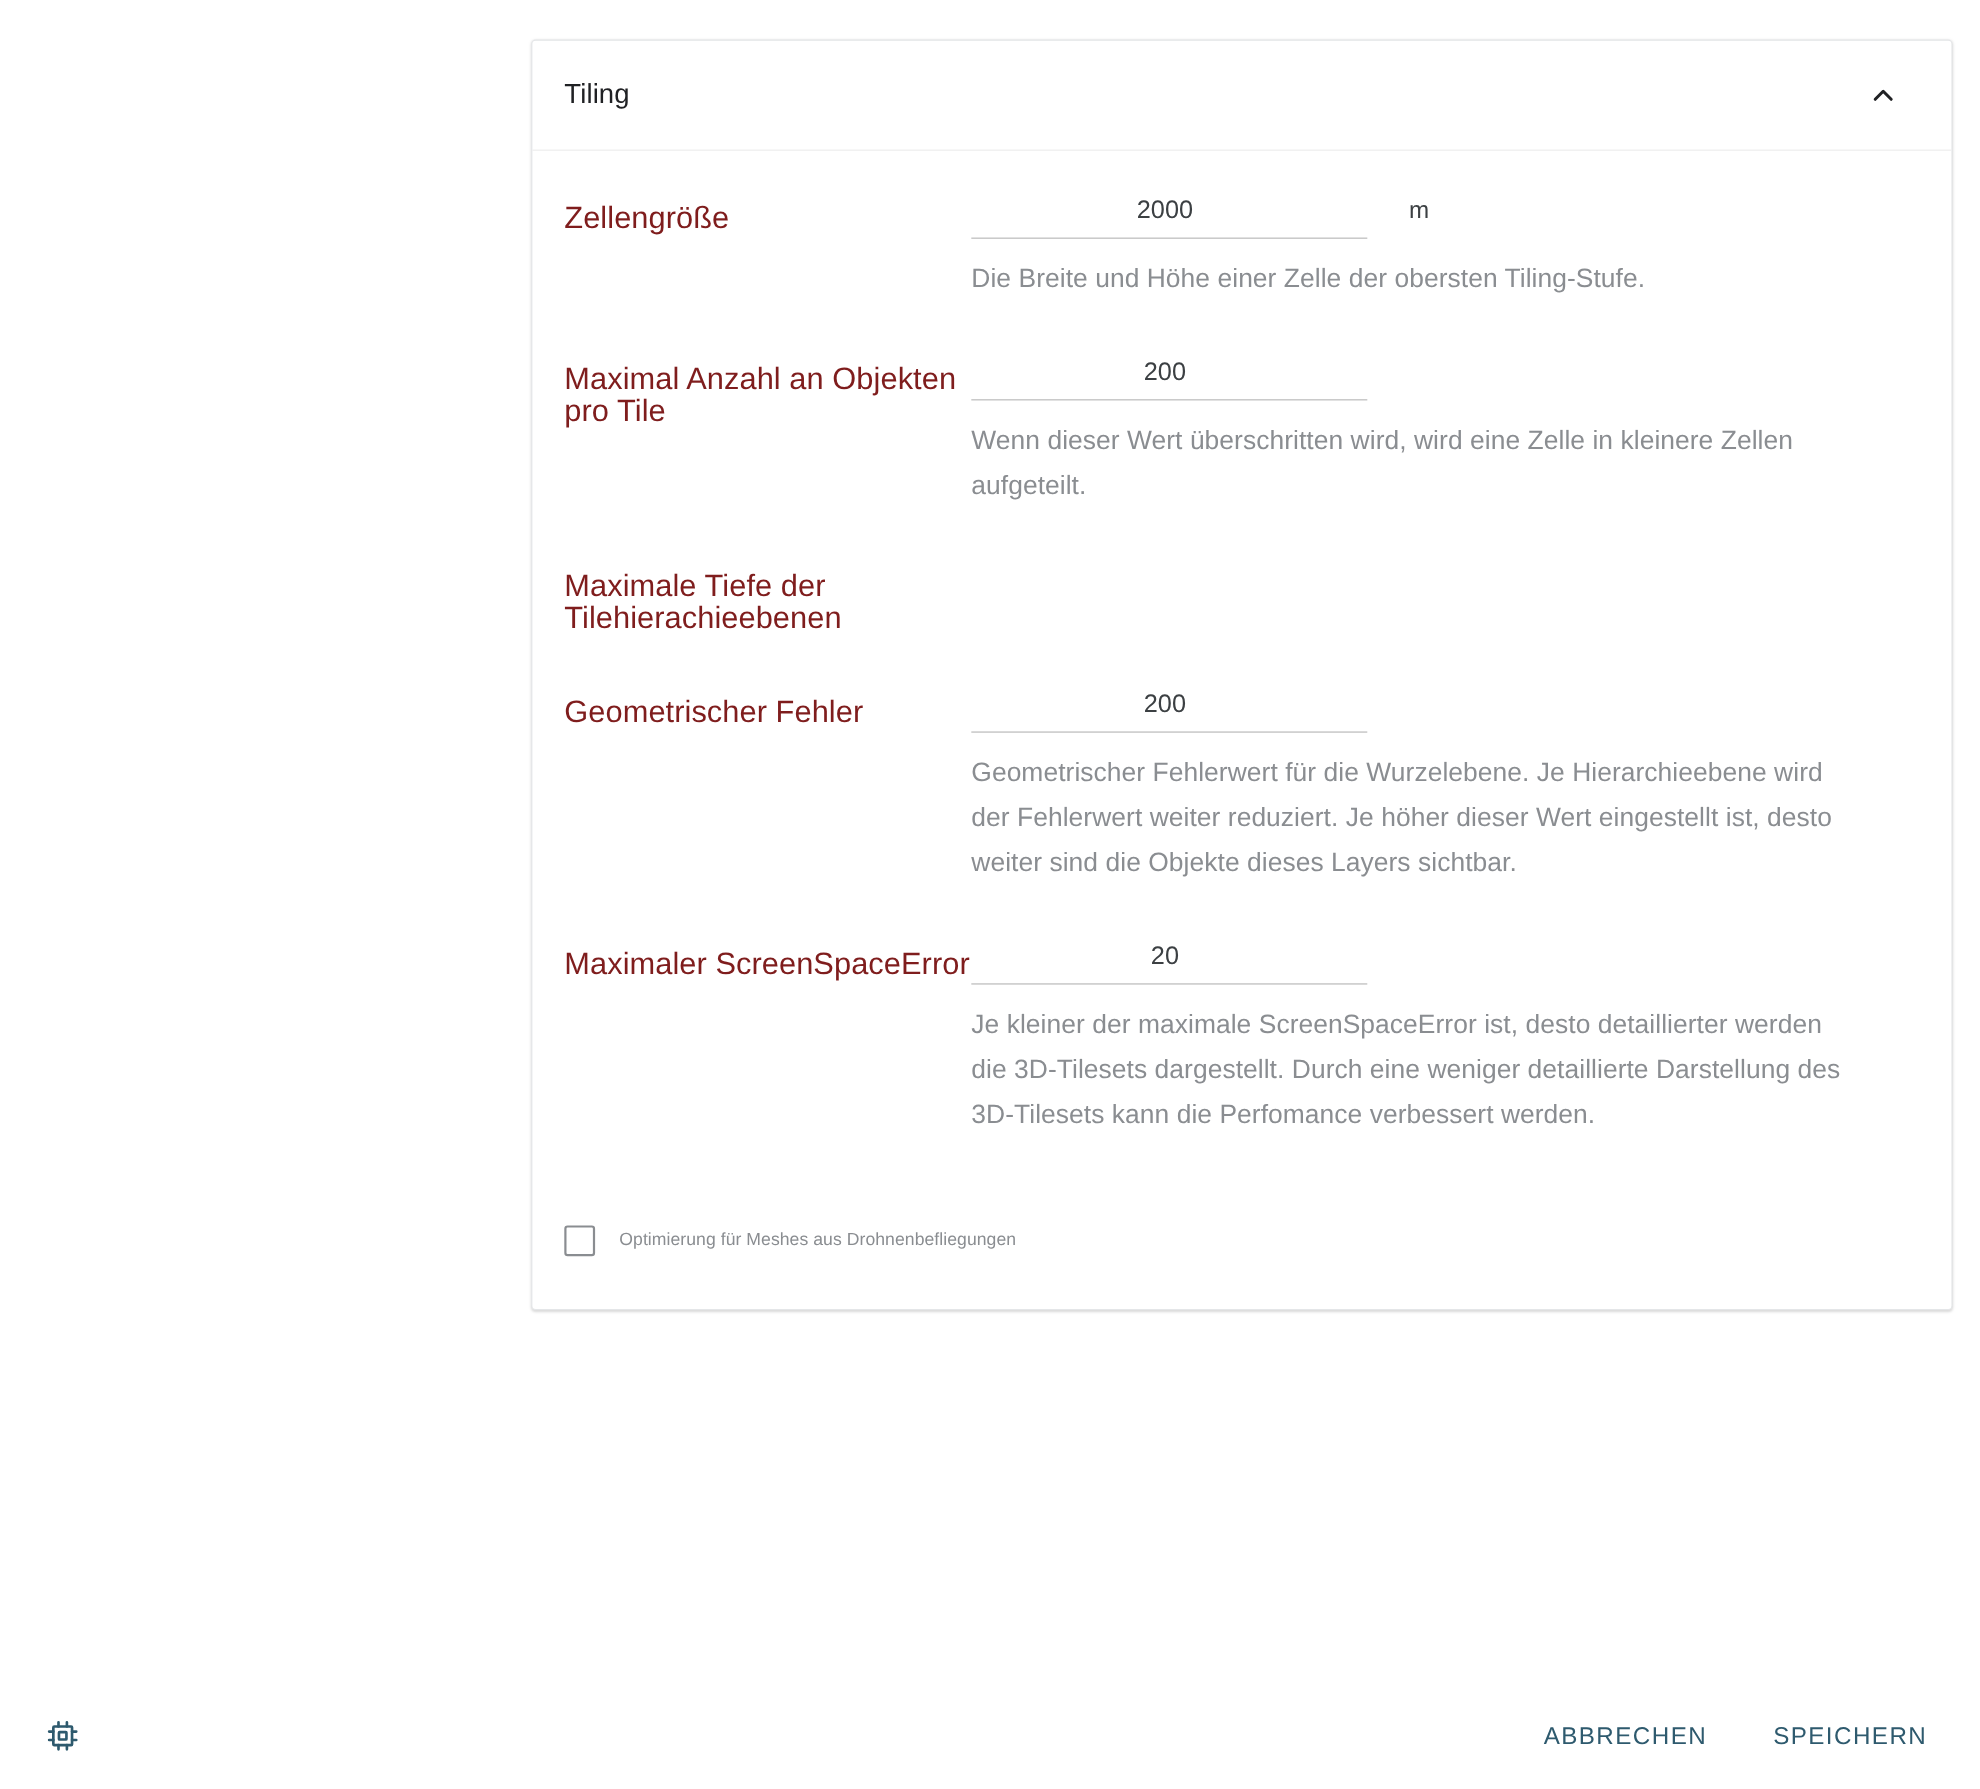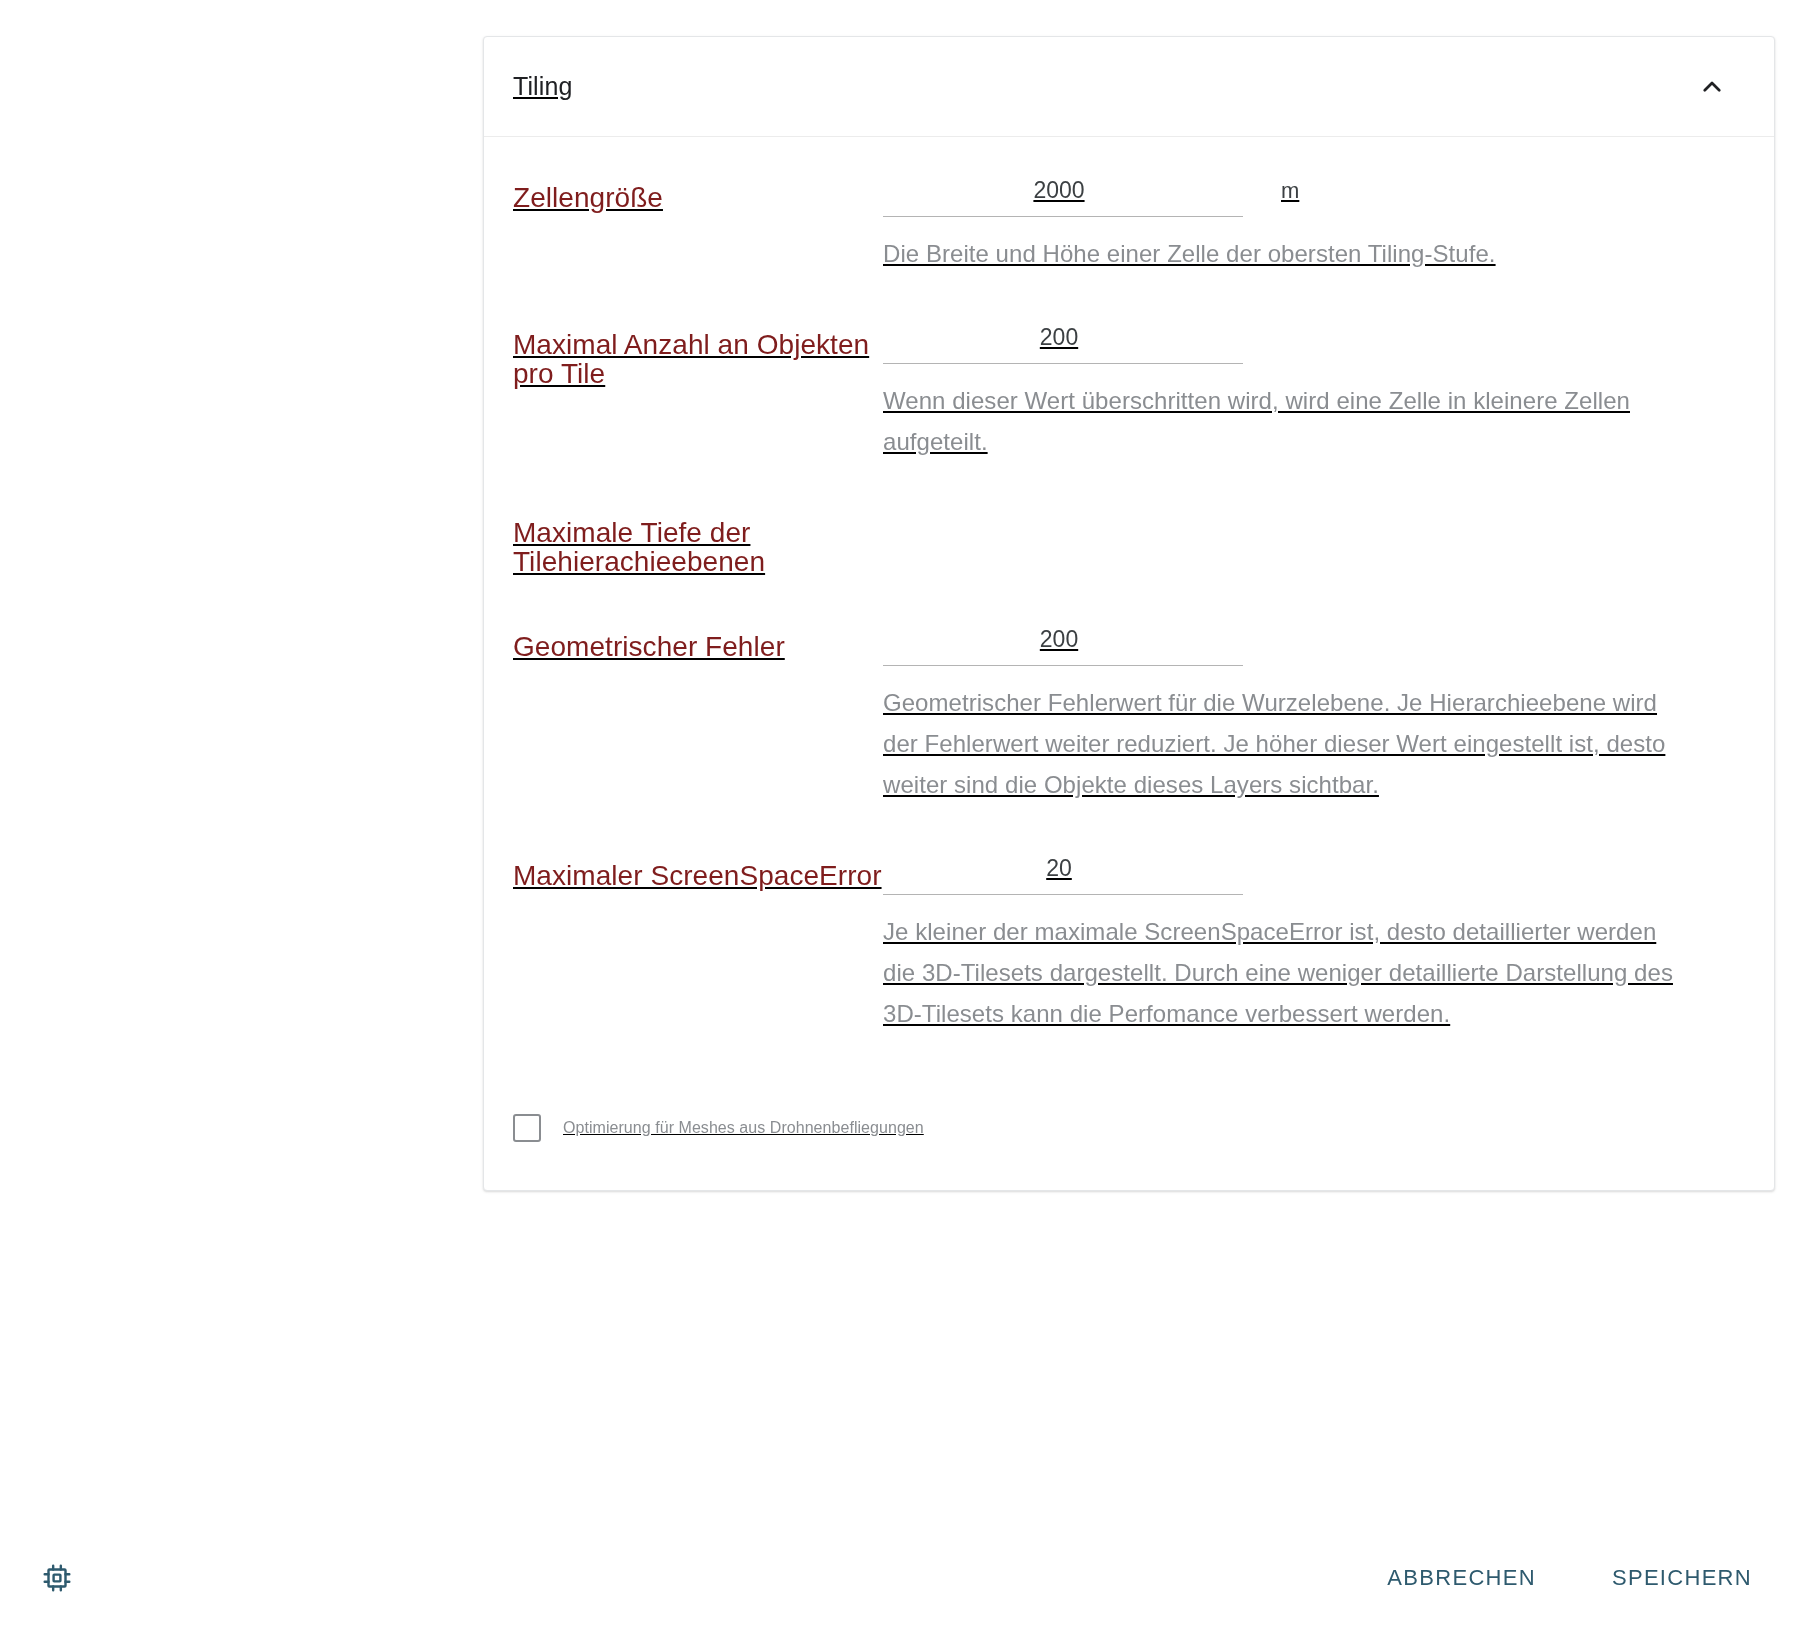--- a/index.html
+++ b/index.html
@@ -20,21 +20,20 @@
   .card {
     position: absolute;
     left: 483px;
     top: 36px;
     width: 1292px;
     box-sizing: border-box;
     background: #ffffff;
     border: 1px solid #e4e6e8;
     border-radius: 4px;
     box-shadow: 0 1px 3px rgba(0,0,0,0.10), 0 1px 2px rgba(0,0,0,0.06);
-    text-decoration: underline;
   }
 
   .card-header {
     height: 100px;
     display: flex;
     align-items: center;
     justify-content: space-between;
     padding: 0 42px 0 29px;
     border-bottom: 1px solid #ececec;
     box-sizing: border-box;
@@ -153,21 +152,21 @@
     background: #ffffff;
   }
   .footer-left {
     display: flex;
     align-items: center;
   }
   .chip-icon { display: block; cursor: pointer; }
   .footer-actions {
     display: flex;
     align-items: center;
-    gap: 64px;
+    gap: 48px;
   }
   .text-button {
     font-size: 22px;
     letter-spacing: 1.3px;
     color: #2e5a6e;
     background: none;
     border: none;
     font-family: "Liberation Sans", sans-serif;
     cursor: pointer;
     padding: 10px 6px;

